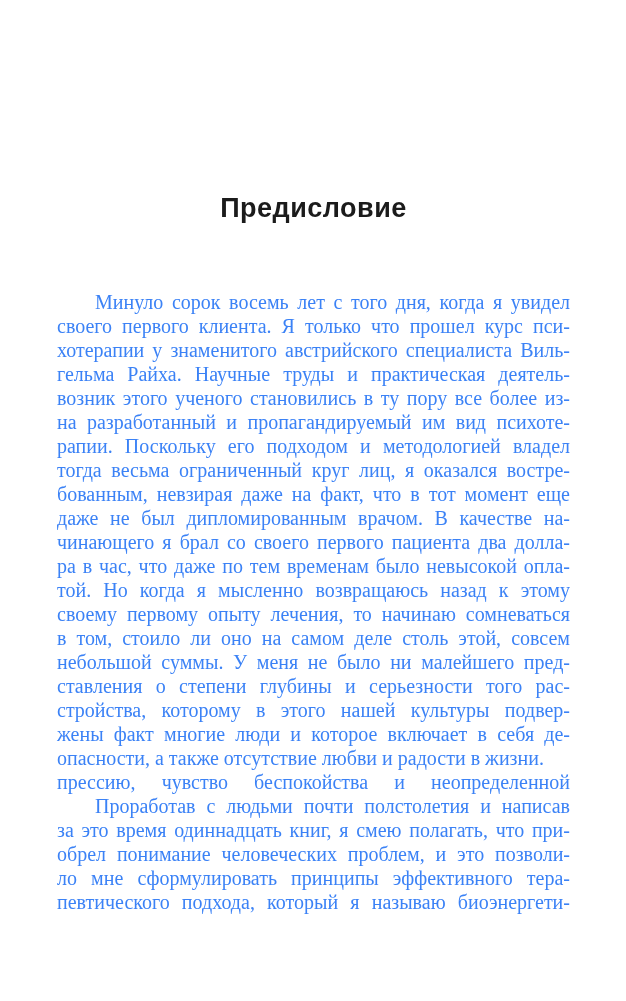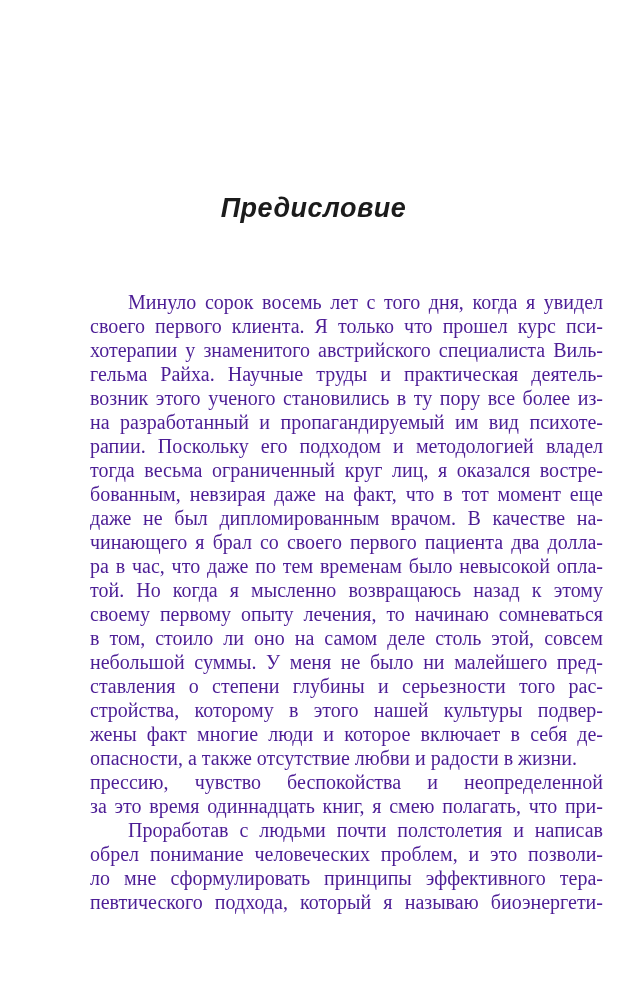--- a/index.html
+++ b/index.html
@@ -56,22 +56,22 @@
     text-indent: 38px;
   }
   .line.para-last {
     text-align-last: left;
   }
 </style>
 </head>
 <body>
 
 <div class="book-page" style="background: rgb(255, 255, 255);">
-  <div class="chapter-heading" style="color: rgb(27, 27, 27); font-style: italic;">Предисловие</div>
-  <div class="page-body" style="color: #4c1d95; margin-left: 33px;">
+  <div class="chapter-heading" style="color: rgb(27, 27, 27);">Предисловие</div>
+  <div class="page-body" style="color: #3b82f6;">
       <div class="paragraph">
         <div class="line indent">Минуло сорок восемь лет с того дня, когда я увидел</div>
         <div class="line">своего первого клиента. Я только что прошел курс пси-</div>
         <div class="line">хотерапии у знаменитого австрийского специалиста Виль-</div>
         <div class="line">гельма Райха. Научные труды и практическая деятель-</div>
         <div class="line">возник этого ученого становились в ту пору все более из-</div>
         <div class="line">на разработанный и пропагандируемый им вид психоте-</div>
         <div class="line">рапии. Поскольку его подходом и методологией владел</div>
         <div class="line">тогда весьма ограниченный круг лиц, я оказался востре-</div>
         <div class="line">бованным, невзирая даже на факт, что в тот момент еще</div>
@@ -82,20 +82,20 @@
         <div class="line">своему первому опыту лечения, то начинаю сомневаться</div>
         <div class="line">в том, стоило ли оно на самом деле столь этой, совсем</div>
         <div class="line">небольшой суммы. У меня не было ни малейшего пред-</div>
         <div class="line">ставления о степени глубины и серьезности того рас-</div>
         <div class="line">стройства, которому в этого нашей культуры подвер-</div>
         <div class="line">жены факт многие люди и которое включает в себя де-</div>
         <div class="line para-last">опасности, а также отсутствие любви и радости в жизни.</div>
         <div class="line">прессию, чувство беспокойства и неопределенной</div>
       </div>
       <div class="paragraph">
+        <div class="line indent">Проработав с людьми почти полстолетия и написав</div>
         <div class="line">за это время одиннадцать книг, я смею полагать, что при-</div>
-        <div class="line indent">Проработав с людьми почти полстолетия и написав</div>
         <div class="line">обрел понимание человеческих проблем, и это позволи-</div>
         <div class="line">ло мне сформулировать принципы эффективного тера-</div>
         <div class="line">певтического подхода, который я называю биоэнергети-</div>
       </div>
     </div>
 </div>
 
 </body></html>

